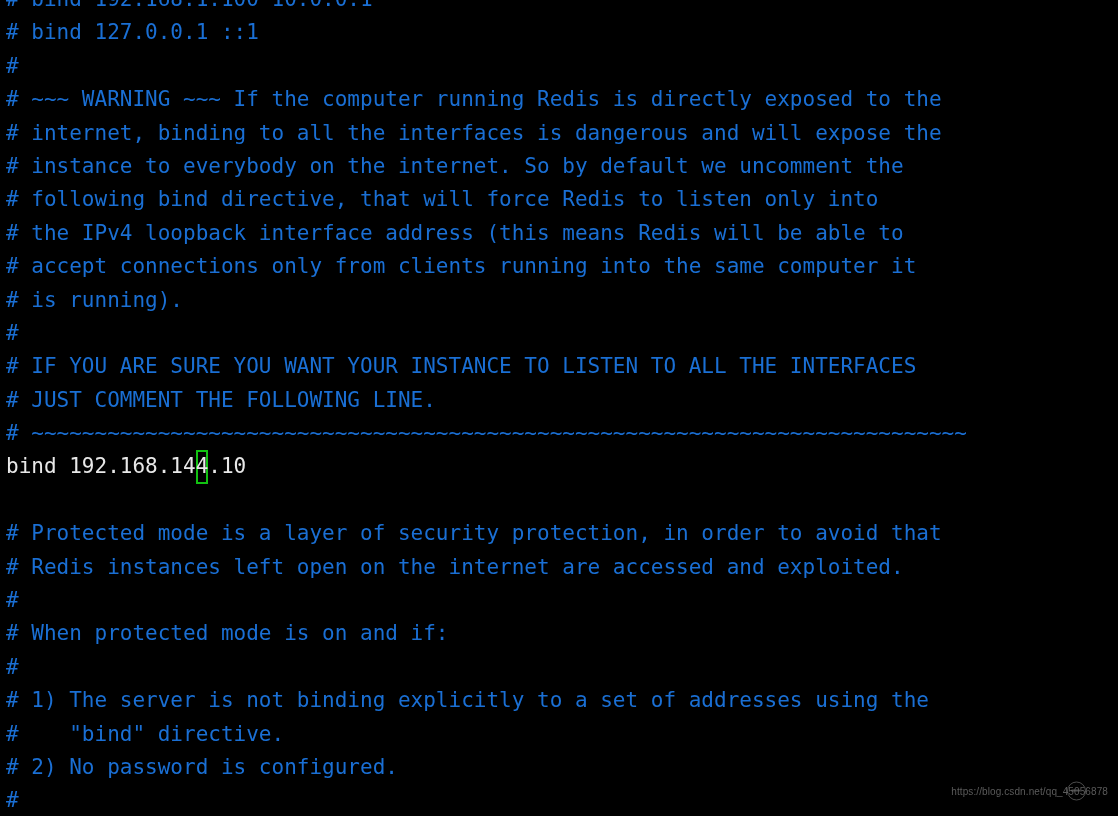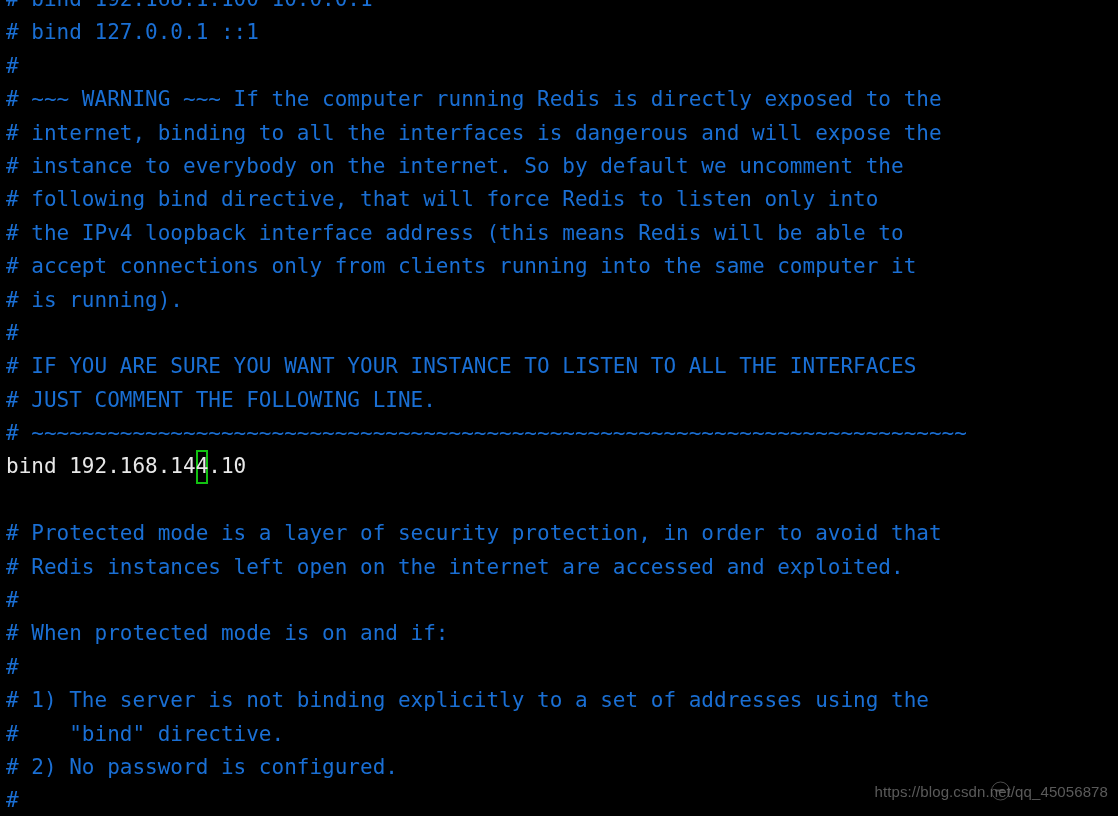--- a/index.html
+++ b/index.html
@@ -61,21 +61,21 @@
   }
 
   
   #watermark {
     position: absolute;
     right: 10px;
     bottom: 8px;
     display: flex;
     align-items: flex-end;
     font-family: "Liberation Sans", sans-serif;
-    font-size: 15px;
+    font-size: 10px;
     color: #7d7d7d;
     opacity: 0.72;
     pointer-events: none;
     white-space: nowrap;
   }
 
   #watermark .wm-text {
     letter-spacing: 0.1px;
   }
 

